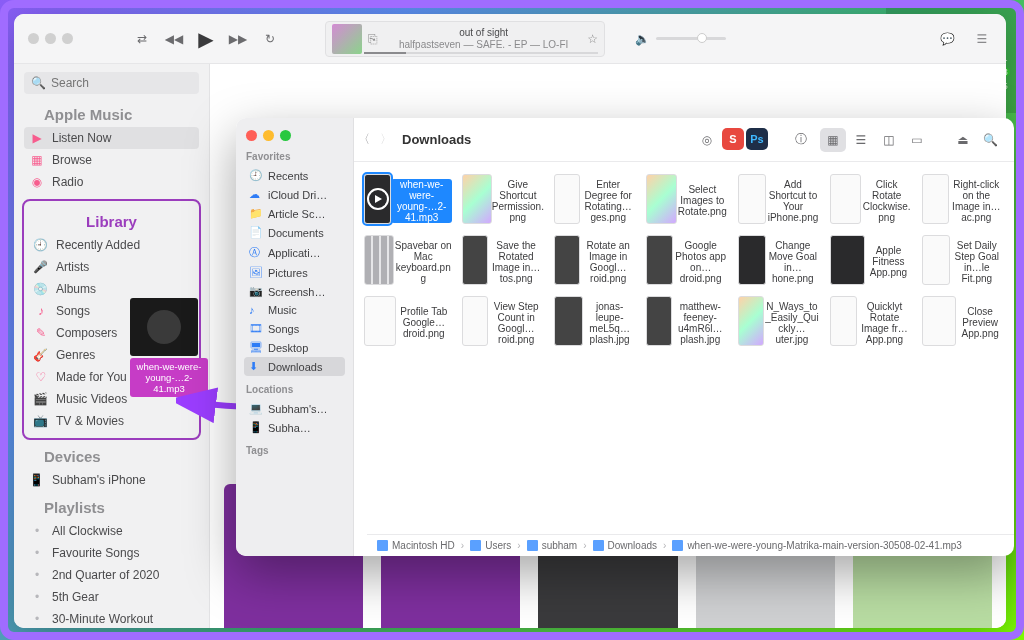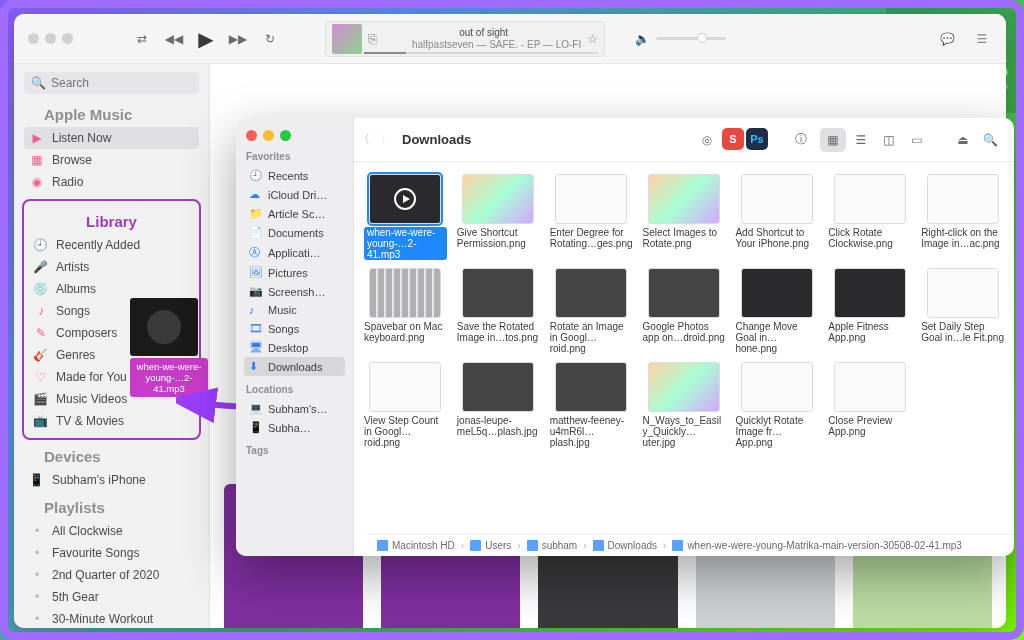--- a/index.html
+++ b/index.html
@@ -39,21 +39,21 @@
   .tl.gray{background:#d0d0d0;}
   .transport { display:flex; align-items:center; gap:14px; margin-left:40px;}
   .transport .ico { width:18px; height:18px; display:flex; align-items:center; justify-content:center; color:#6b6b6e;}
   .nowplaying {
     flex:0 0 280px; margin-left:40px; height:36px; border:1px solid #e0e0e2; border-radius:4px;
     display:flex; align-items:center; padding:2px 6px; gap:6px; background:#f0f0f1; position:relative;
   }
   .np-art{width:30px; height:30px; background:linear-gradient(135deg,#d48bd4,#8bd48b); border-radius:2px;}
   .np-txt{flex:1; font-size:10px; color:#4a4a4c; text-align:center; line-height:12px;}
   .np-title{font-weight:500;}
-  .np-sub{color:#8a8a8c;text-align:right;}
+  .np-sub{color:#8a8a8c;}
   .np-star{color:#888;}
   .np-bar{position:absolute; left:38px; right:6px; bottom:2px; height:2px; background:#d8d8da;}
   .np-bar::before{content:""; position:absolute; left:0; width:18%; top:0; bottom:0; background:#8a8a8d;}
   .vol{display:flex; align-items:center; margin-left:24px; gap:6px; color:#9b9b9d;}
   .vol .track{width:70px; height:3px; background:#d8d8da; border-radius:2px; position:relative;}
   .vol .knob{width:10px; height:10px; background:#fff; border:1px solid #ccc; border-radius:50%; position:absolute; top:-4px; left:58%;}
   .tb-right{margin-left:auto; display:flex; gap:14px; padding-right:14px; color:#8a8a8c;}
   .tb-ico{width:20px; height:20px; display:flex; align-items:center; justify-content:center;}
 
   
@@ -108,21 +108,21 @@
   .ft-spacer{flex:1;}
   .ft-ico{width:26px; height:24px; border-radius:5px; display:flex; align-items:center; justify-content:center; color:#6a6a6d;}
   .ft-ico.act{background:#e0e0e3;}
   .ft-group{display:flex; gap:2px; margin-left:6px;}
   .app-badge{width:22px; height:22px; border-radius:5px; display:flex; align-items:center; justify-content:center; font-weight:bold; font-size:11px;}
   .app-badge.red{background:#e8483f; color:#fff;}
   .app-badge.blue{background:#1e2e48; color:#3fb8ff;}
 
   .finder-content{flex:1; overflow:auto; padding:10px 8px 2px;}
   .file-grid{display:grid; grid-template-columns:repeat(7, 1fr); gap:4px 6px;}
-  .file{display:flex; flex-direction:column; align-items:center; font-size:10px; color:#3c3c3e; padding:2px;}
+  .file{display:flex; flex-direction:row; align-items:center; font-size:10px; color:#3c3c3e; text-align:center; padding:2px;}
   .thumb{width:72px; height:50px; background:linear-gradient(135deg,#e0e0e3,#f4f4f6); border:1px solid #dcdcde; border-radius:3px; margin-bottom:3px; position:relative; overflow:hidden;}
   .thumb.colorful{background:linear-gradient(135deg,#ffd2a8,#a8ffd2,#d2a8ff);}
   .thumb.dark{background:#2a2a2c;}
   .thumb.kb{background:repeating-linear-gradient(90deg,#b0b0b4 0 6px,#e6e6e8 6px 8px);}
   .thumb.photo{background:#444;}
   .thumb.white{background:#fafafa;}
   .file.selected .thumb{outline:2px solid #1e88ff;}
   .file.selected .fname{background:#1e88ff; color:#fff; border-radius:3px; padding:0 3px;}
   .fname{line-height:11px; max-width:86px; word-break:break-word;}
   .play-badge{position:absolute; left:50%; top:50%; transform:translate(-50%,-50%); width:22px; height:22px; border:2px solid #fff; border-radius:50%; display:flex; align-items:center; justify-content:center;}
@@ -495,20 +495,24 @@
           <div class="file">
             <div class="thumb dark"></div>
             <div class="fname">Apple Fitness App.png</div>
           </div>
           <div class="file">
             <div class="thumb white"></div>
             <div class="fname">Set Daily Step Goal in…le Fit.png</div>
           </div>
           <div class="file">
             <div class="thumb white"></div>
+            <div class="fname">Profile Tab Google…droid.png</div>
+          </div>
+          <div class="file">
+            <div class="thumb white"></div>
             <div class="fname">View Step Count in Googl…roid.png</div>
           </div>
           <div class="file">
             <div class="thumb photo"></div>
             <div class="fname">jonas-leupe-meL5q…plash.jpg</div>
           </div>
           <div class="file">
             <div class="thumb photo"></div>
             <div class="fname">matthew-feeney-u4mR6l…plash.jpg</div>
           </div>

